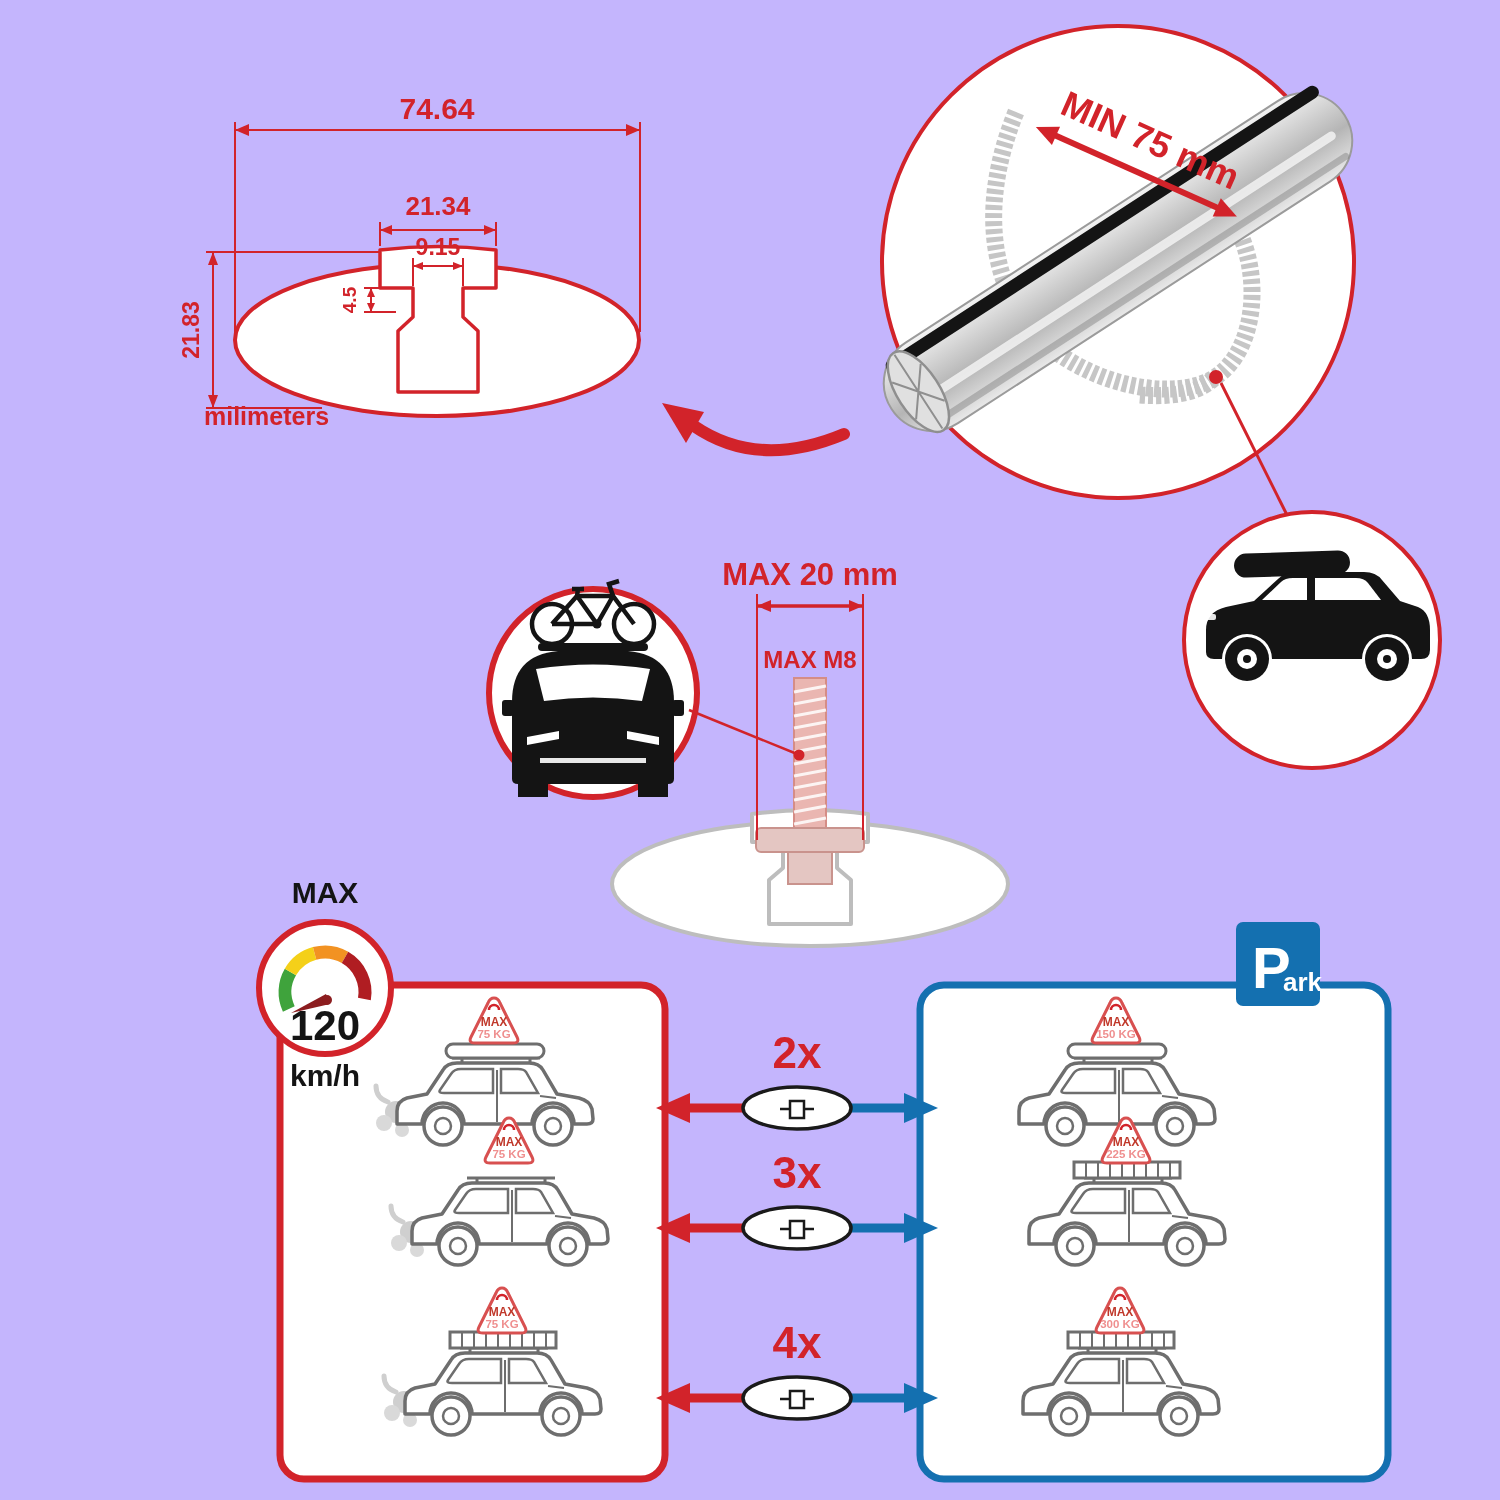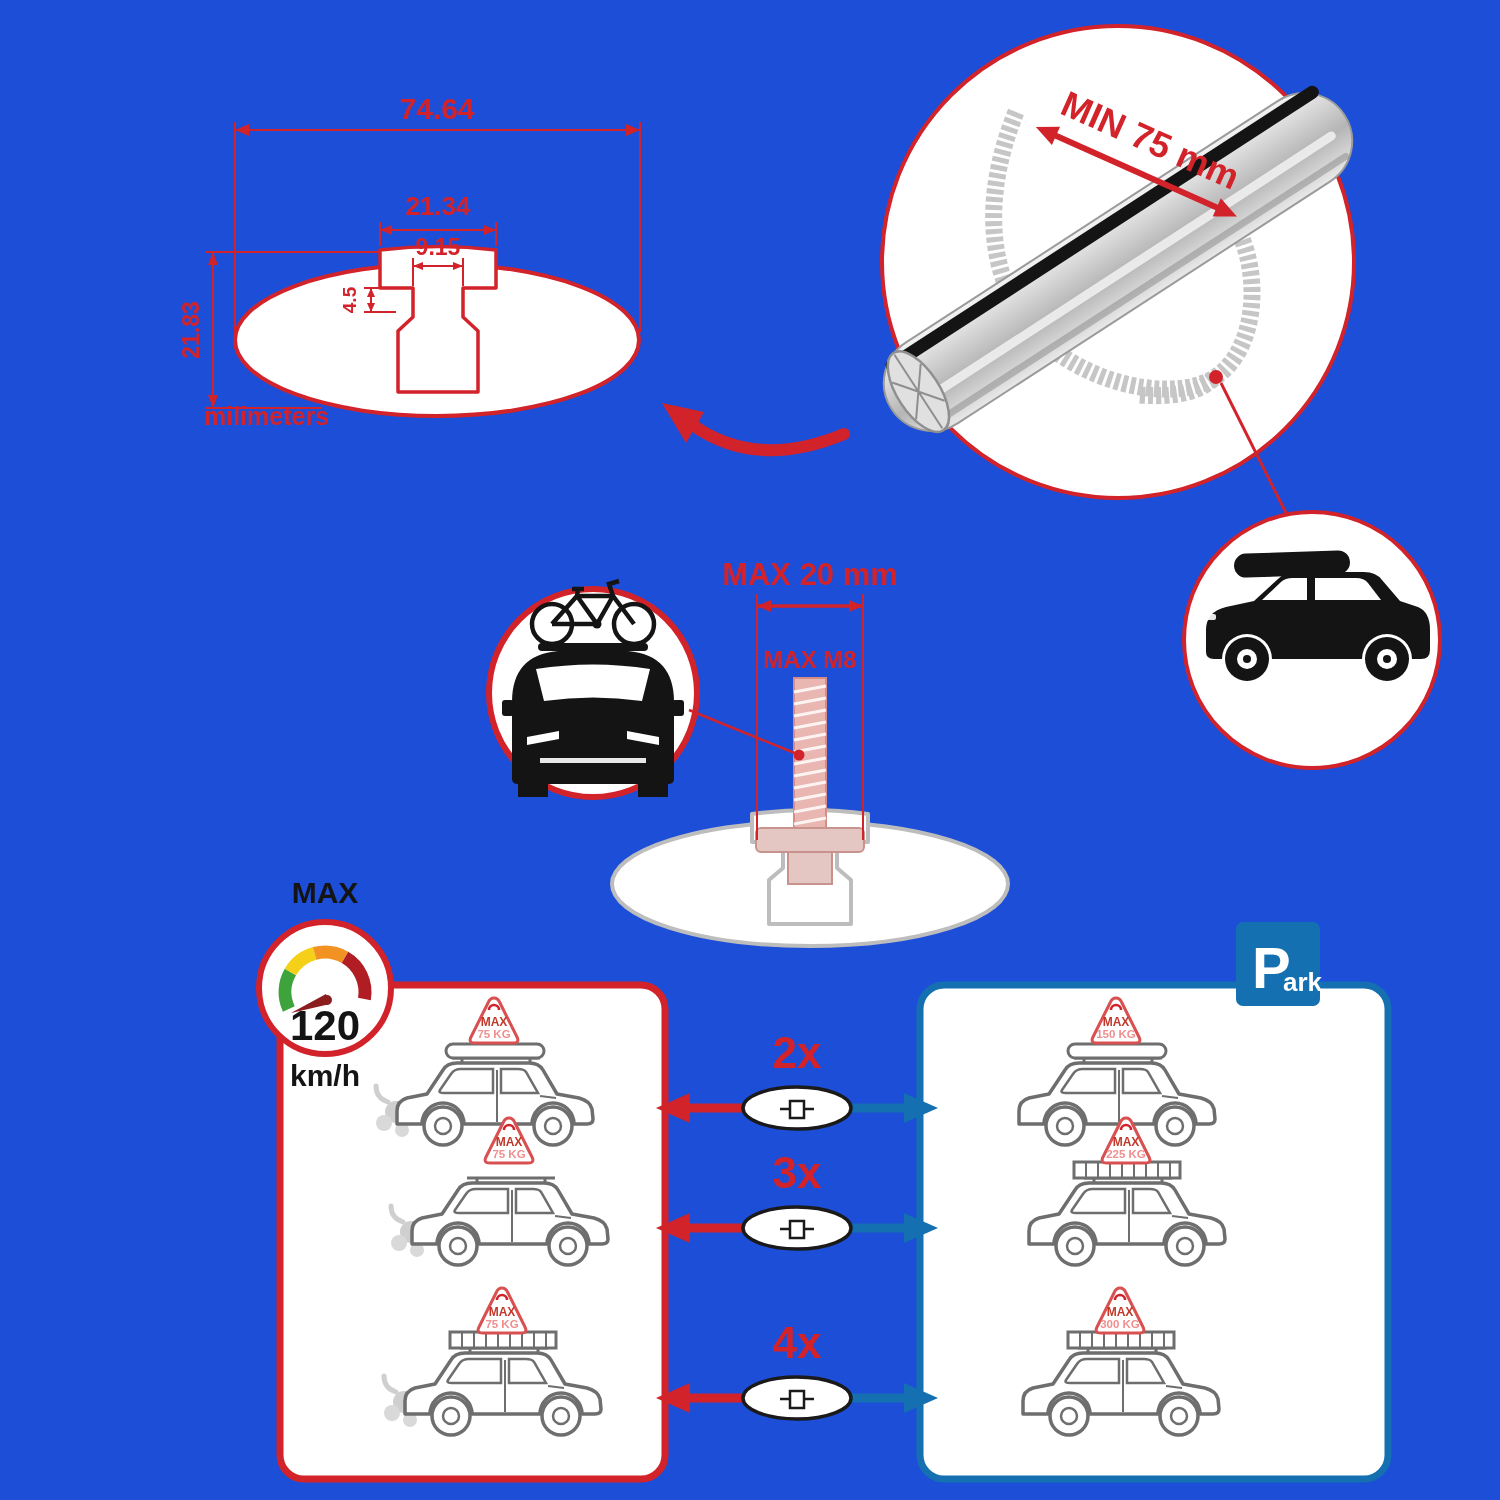--- a/index.html
+++ b/index.html
@@ -1,16 +1,16 @@
 <!DOCTYPE html>
 <html><head>
 <meta charset="utf-8">
 <style>
   html,body{margin:0;padding:0;background:#fff;}
-  .stage{position:relative;width:1500px;height:1500px;background:#1d4ed8;overflow:hidden;
+  .stage{position:relative;width:1500px;height:1500px;background:#c4b5fd;overflow:hidden;
          font-family:"Liberation Sans",sans-serif;}
   svg{display:block;}
   svg text{font-family:"Liberation Sans",sans-serif;}
   .red-dim{stroke:#d2232a;stroke-width:2;fill:none;}
   .red-fill{fill:#d2232a;}
   .red-txt{fill:#d2232a;font-weight:bold;}
   .blk-txt{fill:#141414;font-weight:bold;}
   .sign-txt1{fill:#c0392b;font-weight:bold;}
   .sign-txt2{fill:#ef8f8f;font-weight:bold;}
 </style>

